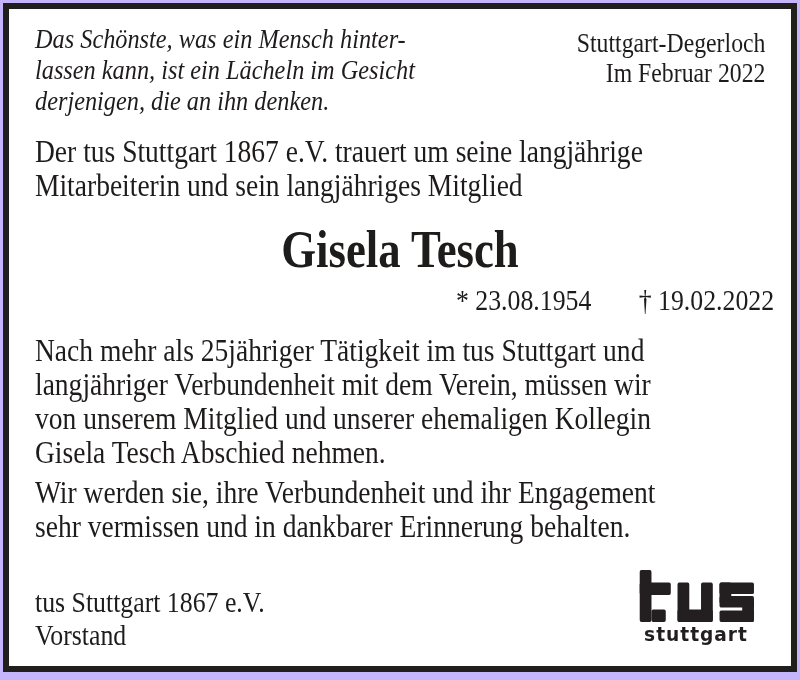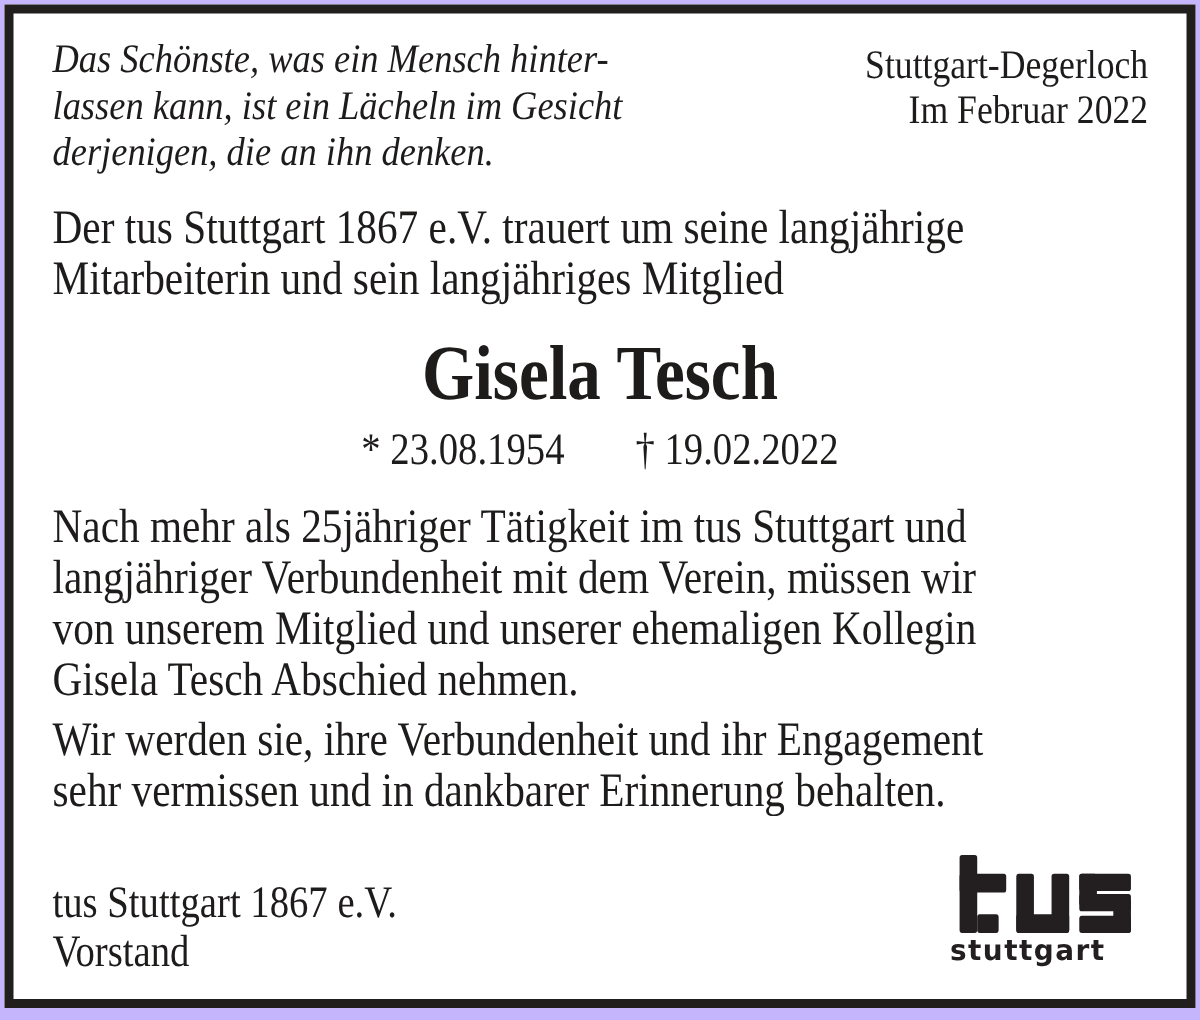--- a/index.html
+++ b/index.html
@@ -42,21 +42,21 @@
   }
   .name-row .name {
     display: inline-block;
     margin: 0;
     font-size: 52px; line-height: 56px; font-weight: bold;
     transform: scaleX(0.86); transform-origin: center top;
     white-space: nowrap;
   }
   .dates-row {
     position: absolute; left: 0; top: 284px; width: 800px;
-    display: flex; justify-content: center; font-family: Liberation Serif, serif;
+    display: flex; justify-content: flex-end; font-family: Liberation Serif, serif;
   }
   .dates-inner {
     display: flex; column-gap: 55px;
     font-size: 30px; line-height: 32px;
     transform: scaleX(0.86); transform-origin: center top;
     white-space: nowrap;
   }
   .body1 {
     position: absolute; left: 35px; top: 333px;
     font-size: 32px; line-height: 34px;
@@ -67,21 +67,21 @@
     font-size: 32px; line-height: 34px;
     transform: scaleX(0.86); transform-origin: left top;
   }
   .signature {
     position: absolute; left: 35px; top: 585px;
     font-size: 30px; line-height: 33px;
     transform: scaleX(0.86); transform-origin: left top;
   }
   .logo {
     position: absolute; right: 40px; top: 570px;
-    width: 128px; text-align: left;
+    width: 128px; text-align: center;
   }
   .logo svg { display: block; margin: 0 auto; }
   .logo-sub {
     margin-top: 3px;
     font-family: "DejaVu Sans", "Liberation Sans", sans-serif;
     font-weight: bold;
     font-size: 19px; line-height: 19px;
     letter-spacing: 1px;
     color: #231f20;
     transform: scaleX(0.98); transform-origin: center top;

